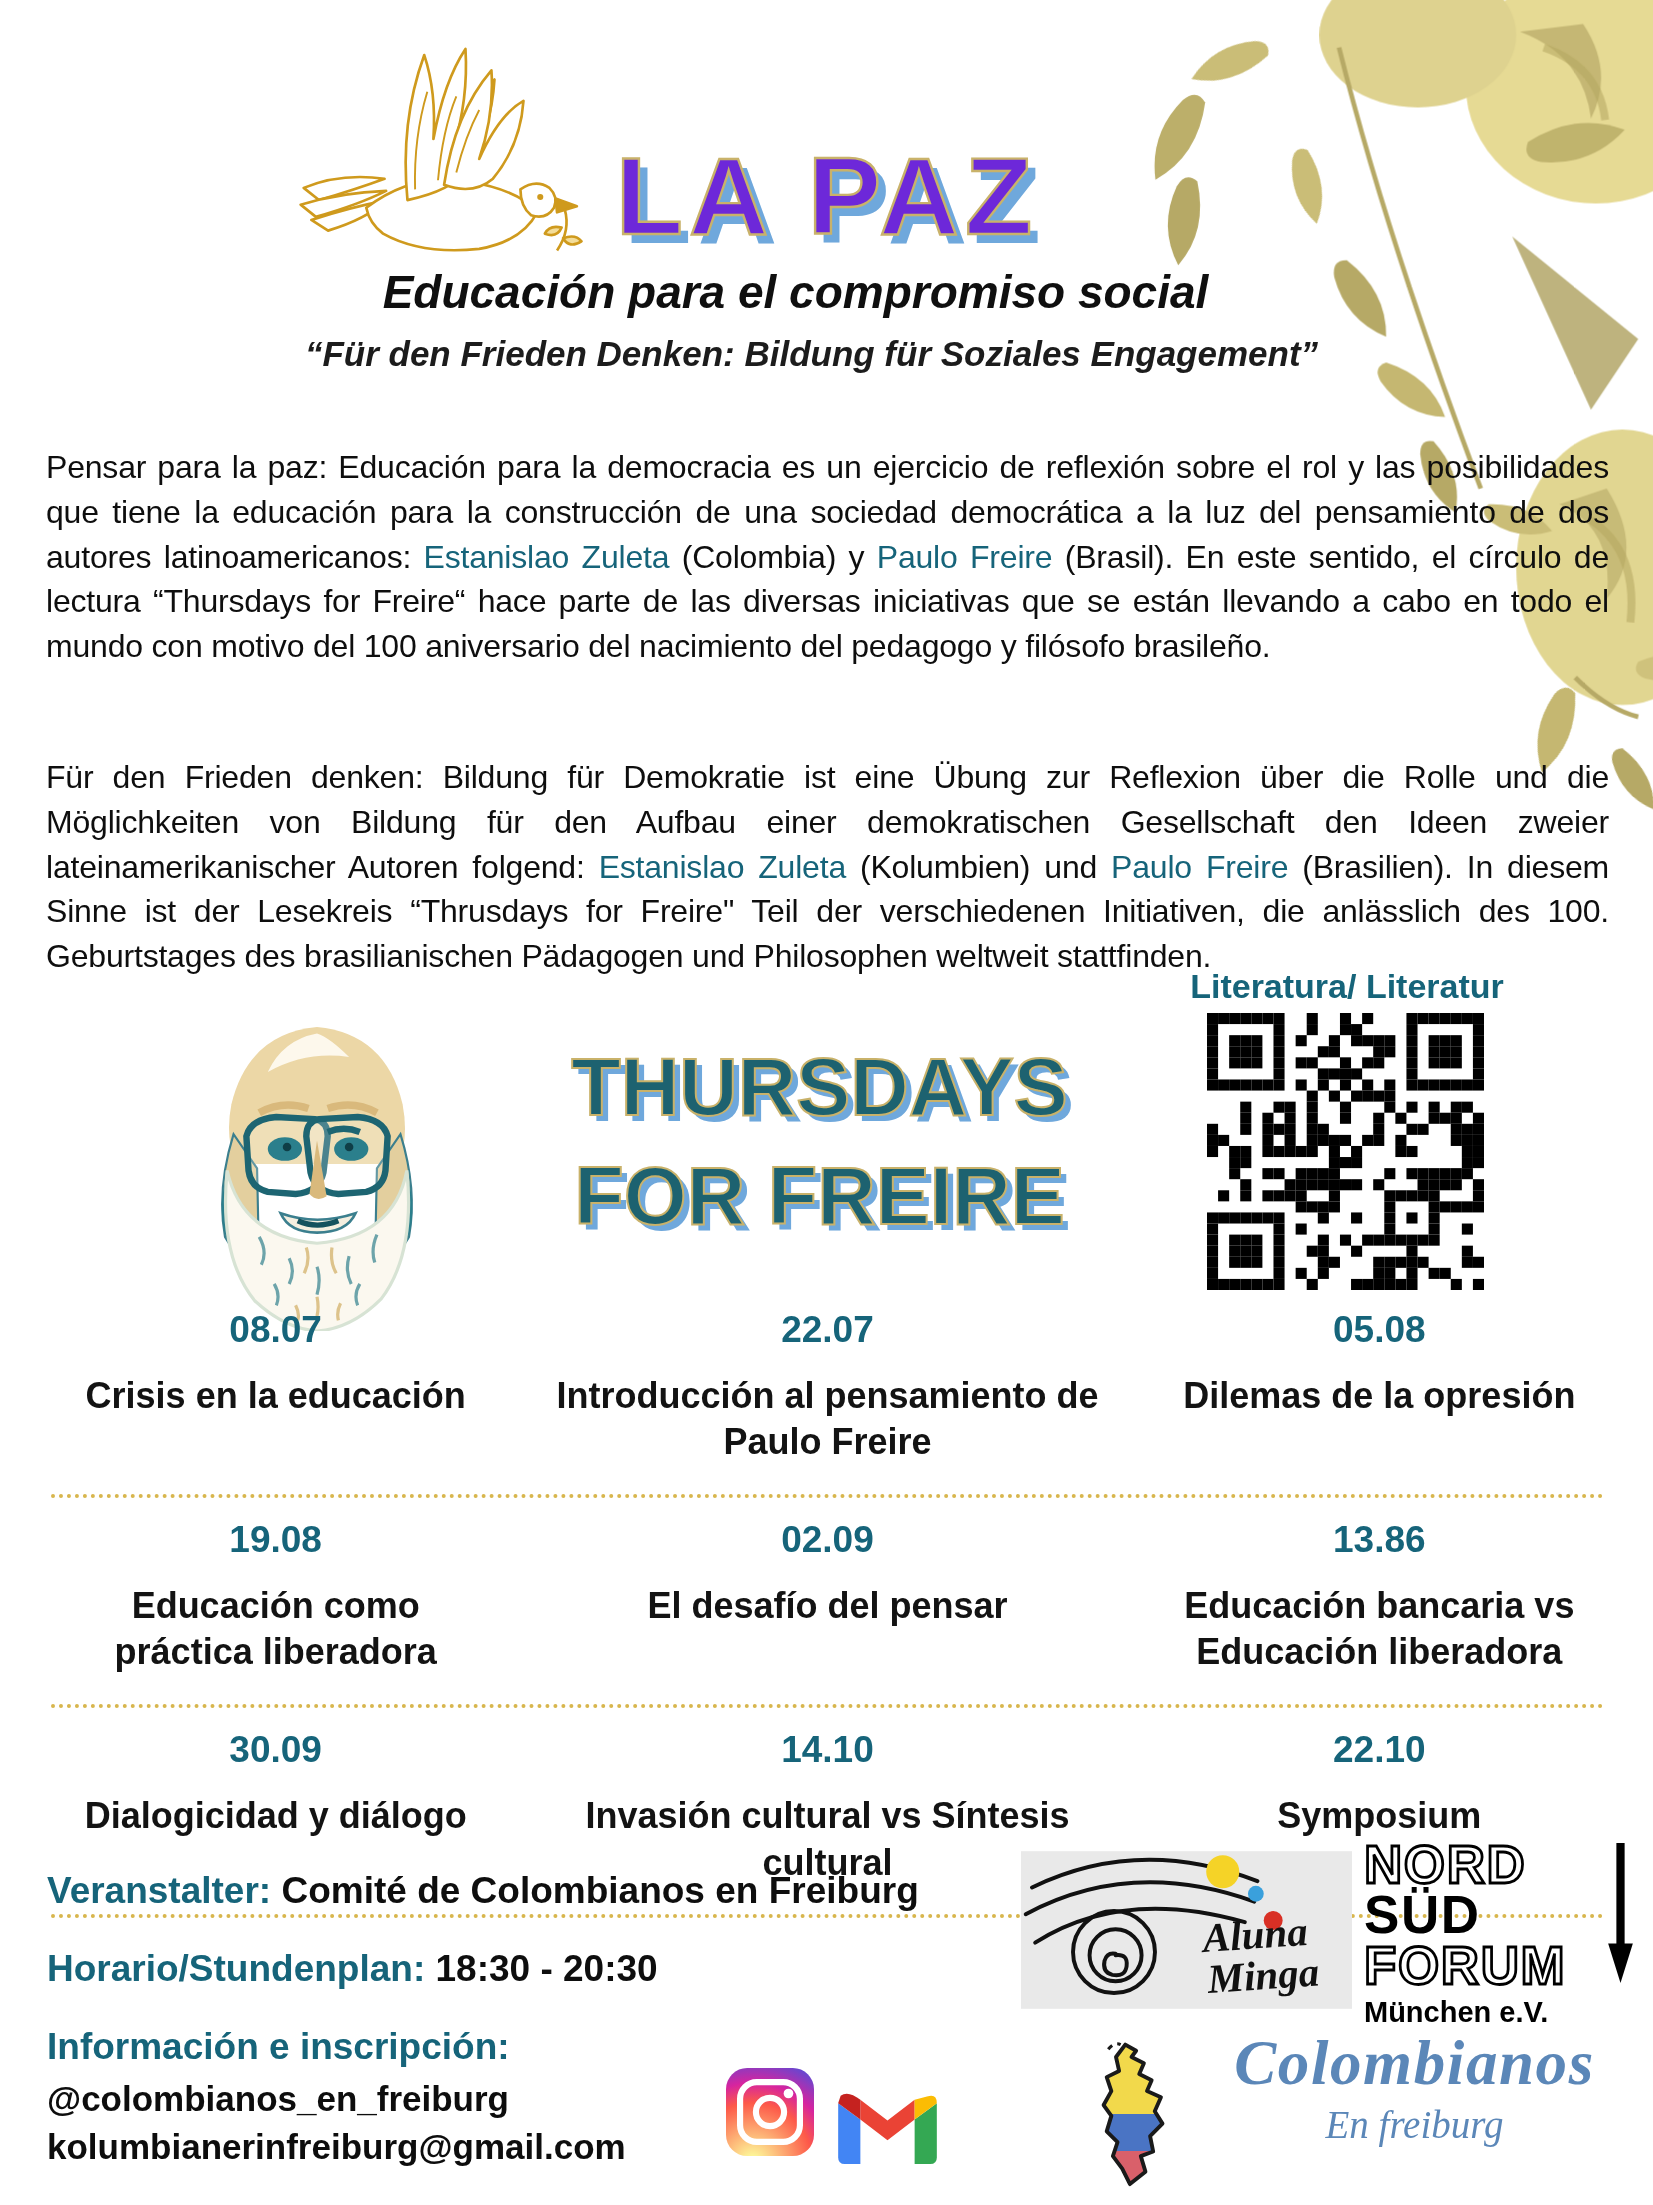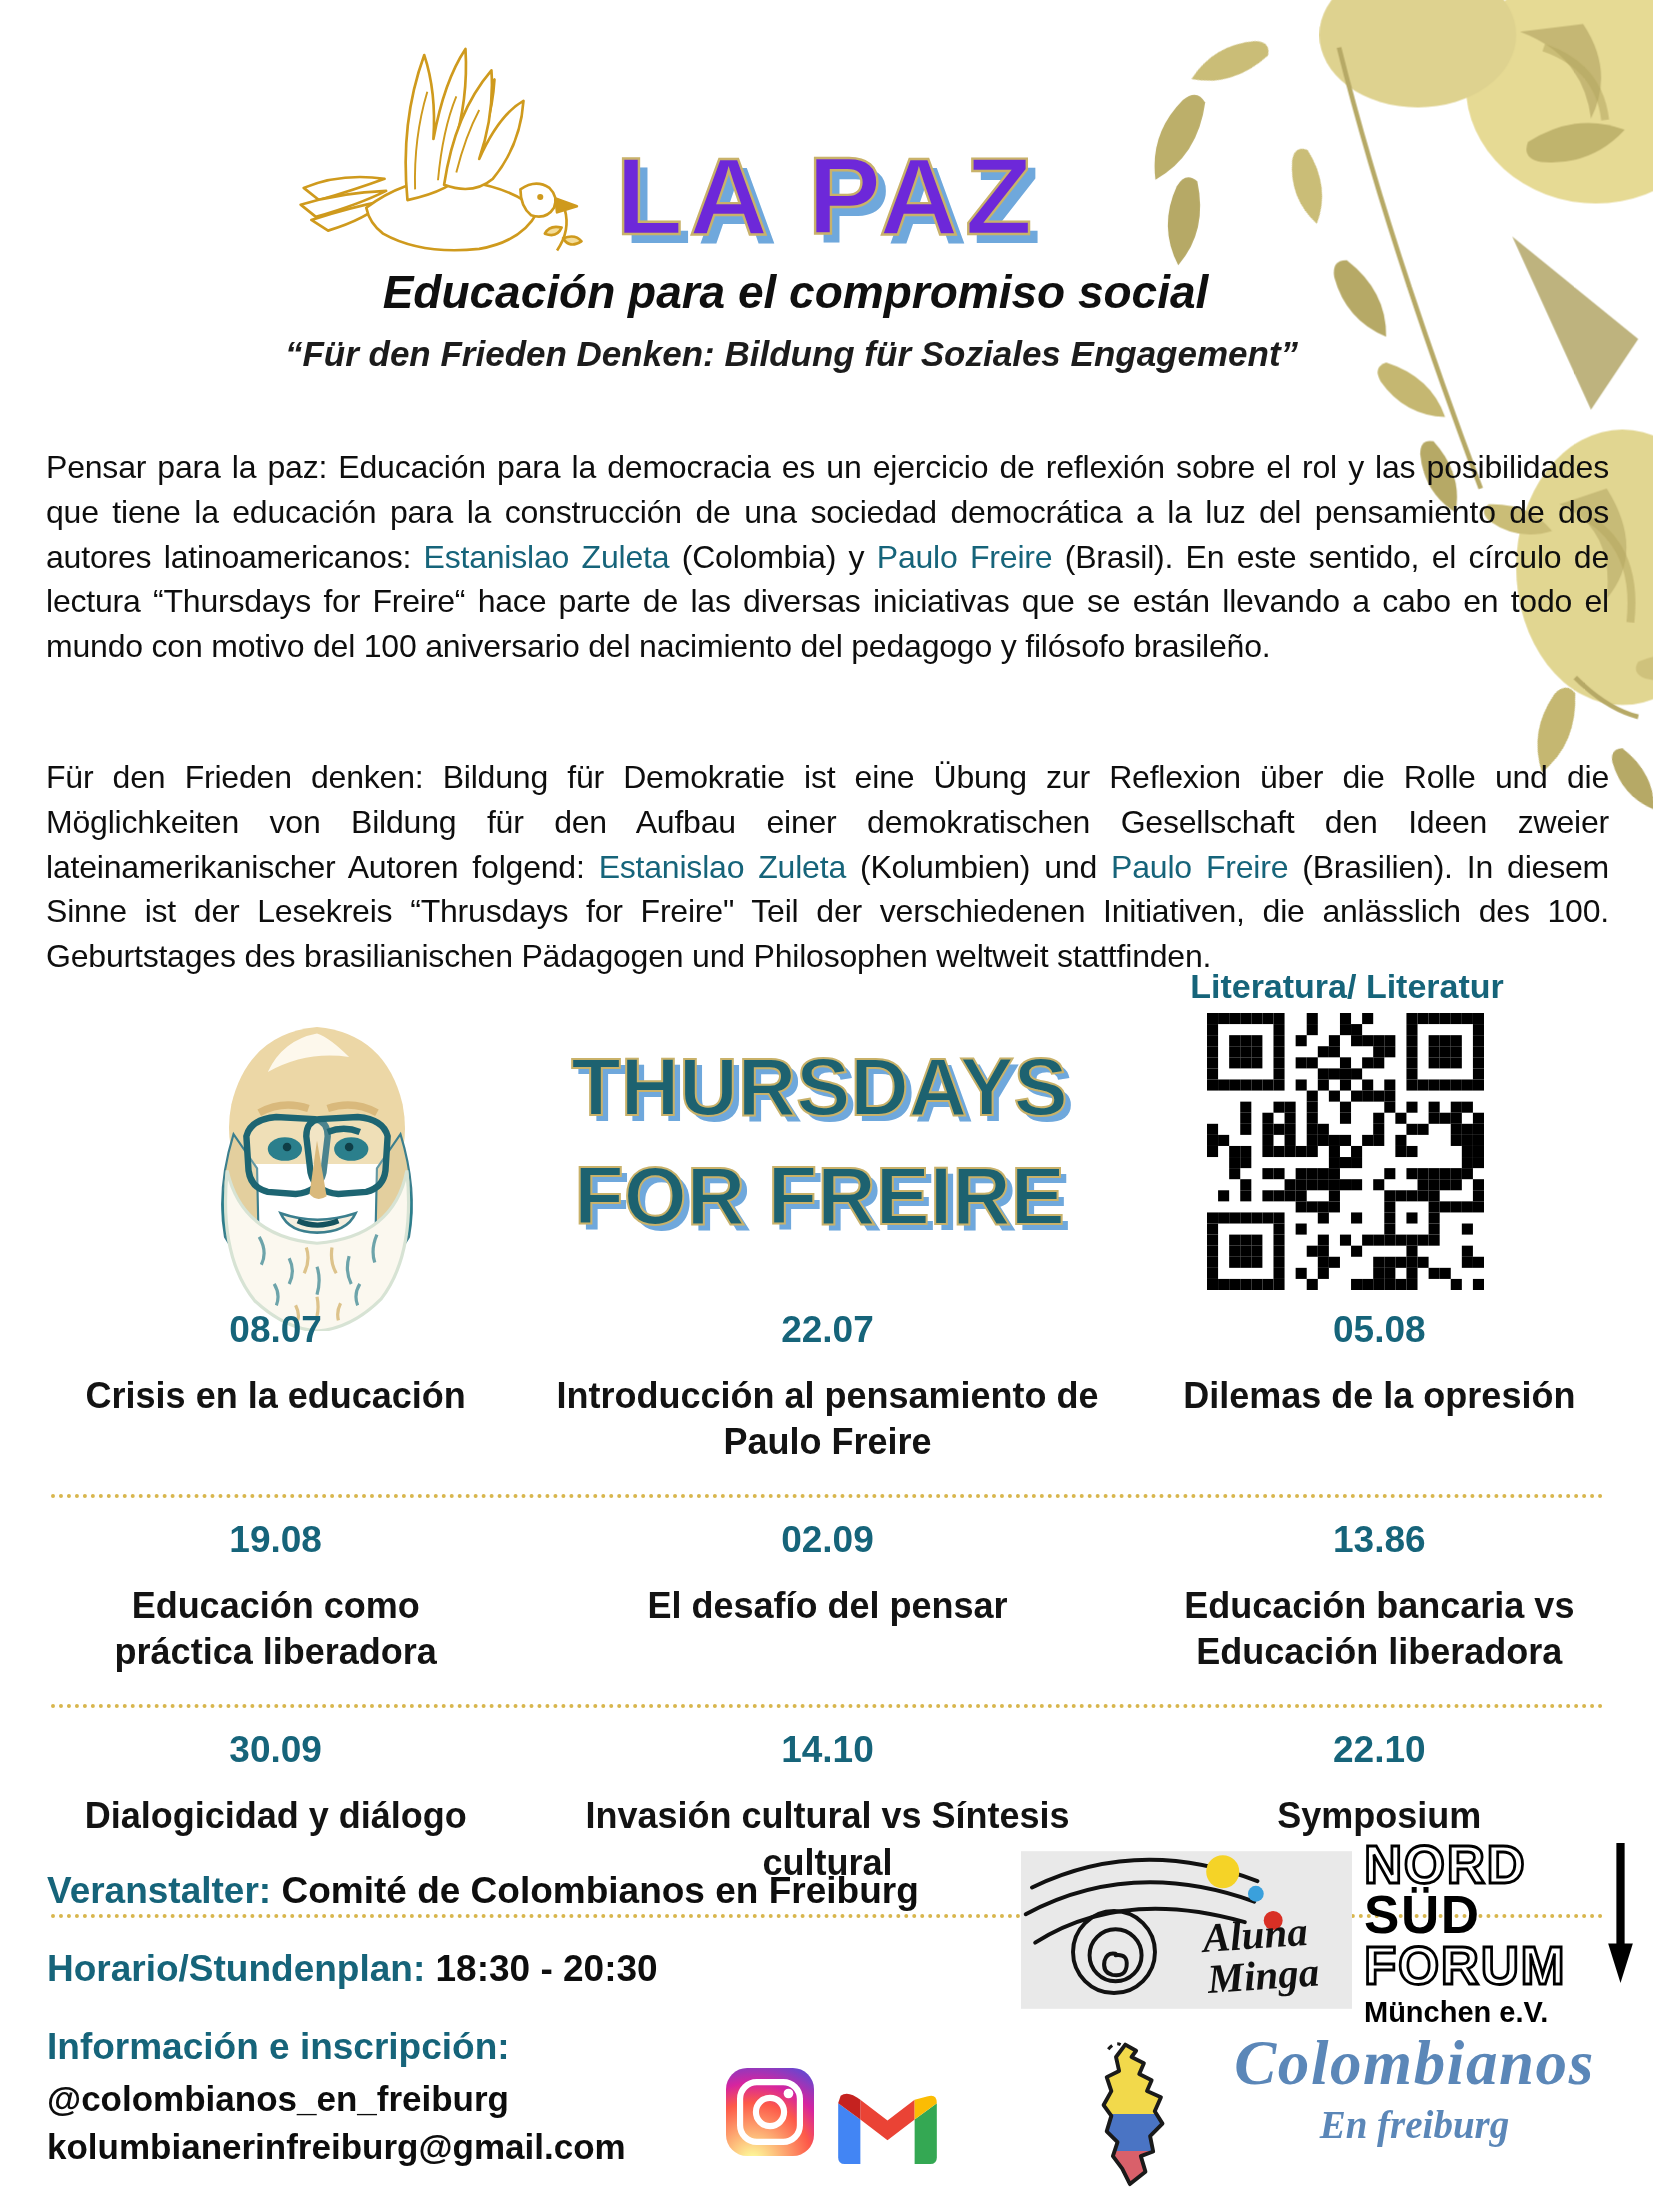--- a/index.html
+++ b/index.html
@@ -9,21 +9,21 @@
   .dove{position:absolute;left:293px;top:4.7px;width:290px;height:265px;}
   .foliage{position:absolute;right:0;top:0;width:504px;height:851px;pointer-events:none;}
   .title-top{position:absolute;left:567px;top:20.5px;width:756px;text-align:center;
              font-size:96px;font-weight:700;letter-spacing:0.8px;color:#141414;white-space:nowrap;}
   .title-main{position:absolute;left:0;top:132px;width:1654px;text-align:center;
               font-size:110px;font-weight:800;letter-spacing:6.3px;color:#6d28d9;
               -webkit-text-stroke:2.4px #c9b26a;text-shadow:8.7px 8.7px 0 #6fa8dc;white-space:nowrap;}
   .sub-es{position:absolute;left:0;top:265px;width:1591px;text-align:center;
           font-size:46px;font-style:italic;font-weight:700;color:#0f0f0f;}
   .sub-de{position:absolute;left:0;top:334px;width:1583px;text-align:center;
-          font-size:35px;font-style:italic;font-weight:700;color:#1c1c1c;}
+          font-size:35px;font-style:italic;font-weight:700;color:#1c1c1c;padding-left:20px;}
   
   .para{position:absolute;left:46px;width:1563px;font-size:32px;line-height:1.4;
         text-align:justify;color:#0e0e0e;letter-spacing:-0.2px;}
   .para-es{top:413px;}
   .para-de{top:723px;}
   .accent{color:#16647a;}
   
   .qr-label{position:absolute;left:1158px;top:967px;width:378px;text-align:center;
             font-size:34px;font-weight:700;color:#16647a;}
   .portrait{position:absolute;left:101px;top:1010px;width:432px;height:321px;}
@@ -52,21 +52,21 @@
   .nsf-outline{font-size:53px;font-weight:800;letter-spacing:1.6px;color:#fff;
                -webkit-text-stroke:2.8px #000;font-family:"Liberation Sans",sans-serif;}
   .nsf-solid{font-size:53px;font-weight:800;letter-spacing:1.6px;color:#000;}
   .nsf-small{font-size:29px;font-weight:700;color:#000;margin-top:7.9px;letter-spacing:0;}
   .nsf-arrow{position:absolute;left:243px;top:3.2px;width:27px;height:140px;}
   .colombianos{position:absolute;left:1068px;top:2027px;width:583px;height:173px;}
   .col-map{position:absolute;left:17.3px;top:6.3px;width:93px;height:158px;}
   .col-text{position:absolute;left:118px;top:0;width:457px;text-align:center;color:#5b87b8;
             font-family:"Liberation Serif",serif;font-style:italic;}
   .col-line1{font-size:63px;font-weight:700;letter-spacing:1.6px;}
-  .col-line2{font-size:39px;font-weight:700;margin-top:1.6px;}
+  .col-line2{font-size:39px;font-weight:400;margin-top:1.6px;}
 </style>
 </head>
 <body>
 
 <div id="poster">
 
   <svg class="dove" viewBox="0 0 380 340">
     <g fill="#ffffff" stroke="#cf9a1d" stroke-width="3.5" stroke-linejoin="round">
       <path d="M14 236 Q62 216 120 224 Q82 238 34 252 Z"></path>
       <path d="M10 258 Q64 242 122 240 Q86 258 30 274 Z"></path>

